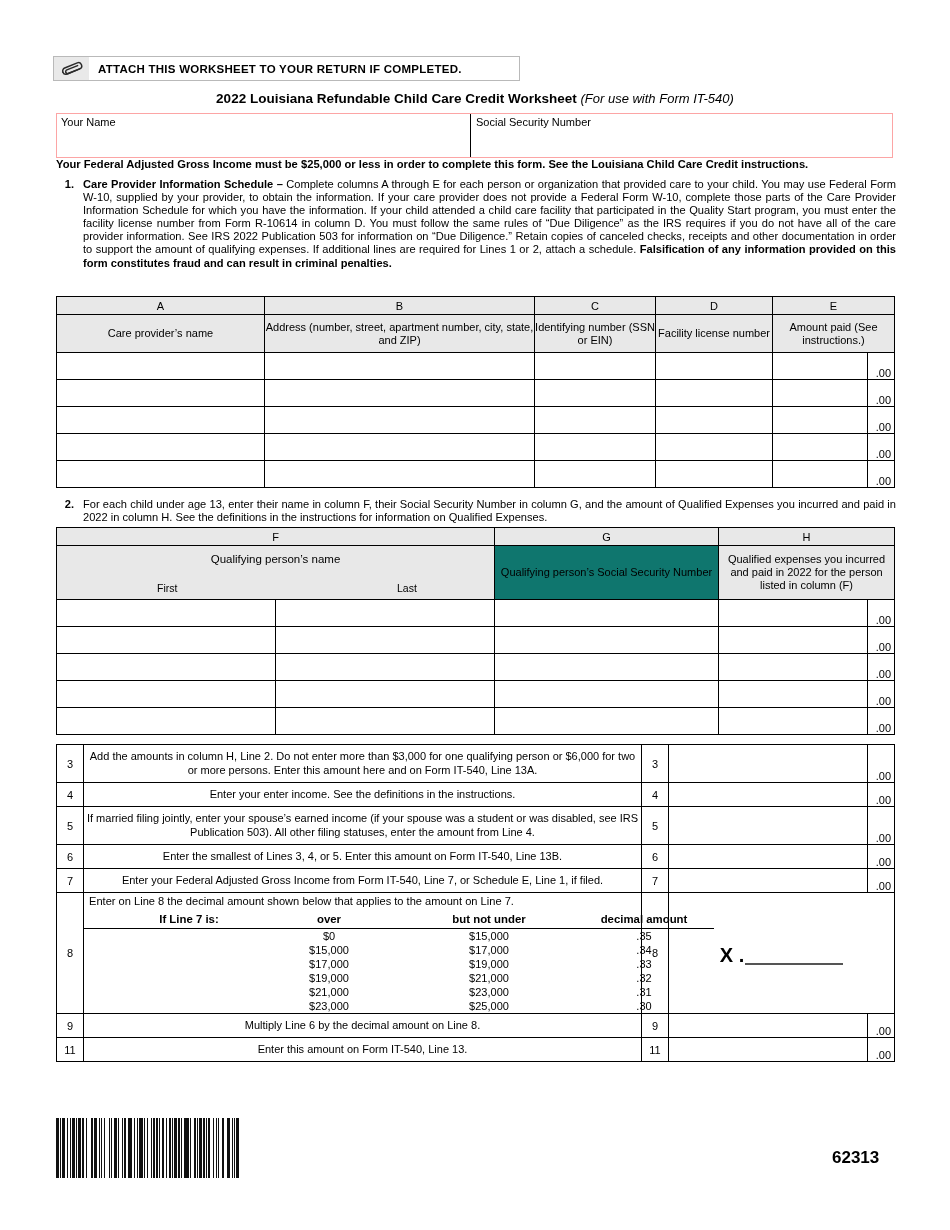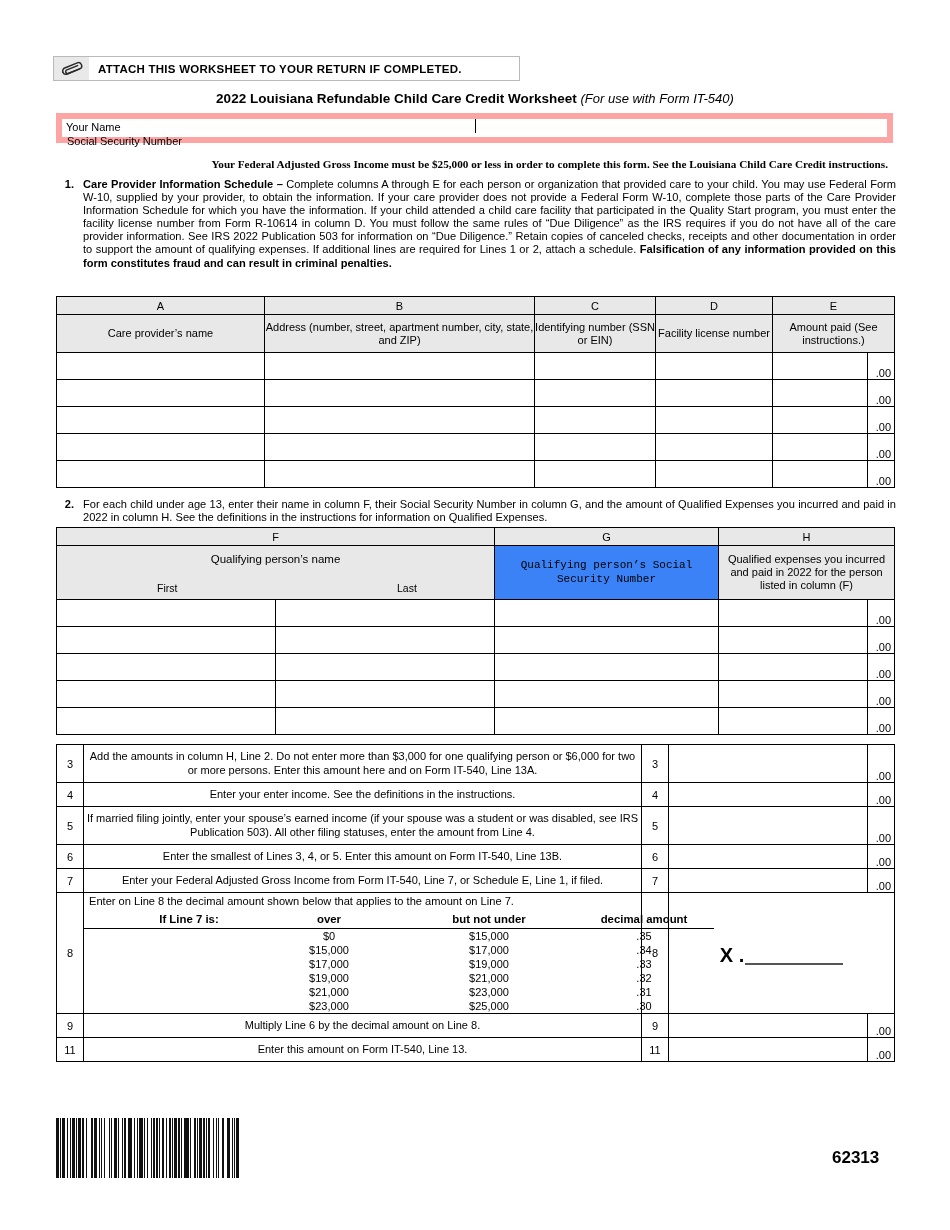--- a/index.html
+++ b/index.html
@@ -69,49 +69,47 @@
     font-style: italic;
     font-size: 13px;
   }
 
   
   .idbox {
     position: absolute;
     left: 56px;
     top: 113px;
     width: 837px;
-    height: 30px;
-    border: 6px solid #fca5a5;
+    height: 45px;
+    border: 1px solid #fca5a5;
     box-sizing: border-box;
     display: flex;
-    flex-direction: column;
   }
   .idbox .cellA {
     width: 414px;
     border-right: 1px solid #000;
     box-sizing: border-box;
     padding: 2px 0 0 4px;
     font-size: 11px;
   }
   .idbox .cellB {
     flex: 1;
     padding: 2px 0 0 5px;
     font-size: 11px;
   }
 
   
   .agi-note {
     position: absolute;
-    left: 48px;
+    left: 56px;
     top: 158px;
     width: 840px;
-    text-align: right;
+    text-align: left;
     font-size: 11.2px;
     font-weight: bold;
-    font-family: Liberation Serif, serif;
   }
 
   
   .para {
     position: absolute;
     display: flex;
     font-size: 11.1px;
     line-height: 13.1px;
   }
   .para .num {
@@ -205,26 +203,25 @@
     bottom: 5px;
     font-size: 10.5px;
   }
   .t2-f-last {
     position: absolute;
     left: 340px;
     bottom: 5px;
     font-size: 10.5px;
   }
   .t2-sub {
-    background: #3b82f6;
+    background: #0f766e;
     height: 53px;
     line-height: 13.5px;
     font-size: 11.2px;
     padding: 0 3px;
-    font-family: Liberation Mono, monospace;
   }
   .t2-sub-small {
     background: #e8e8e8;
     height: 53px;
     line-height: 13px;
     font-size: 10.6px;
     padding: 0 2px;
   }
 
   

